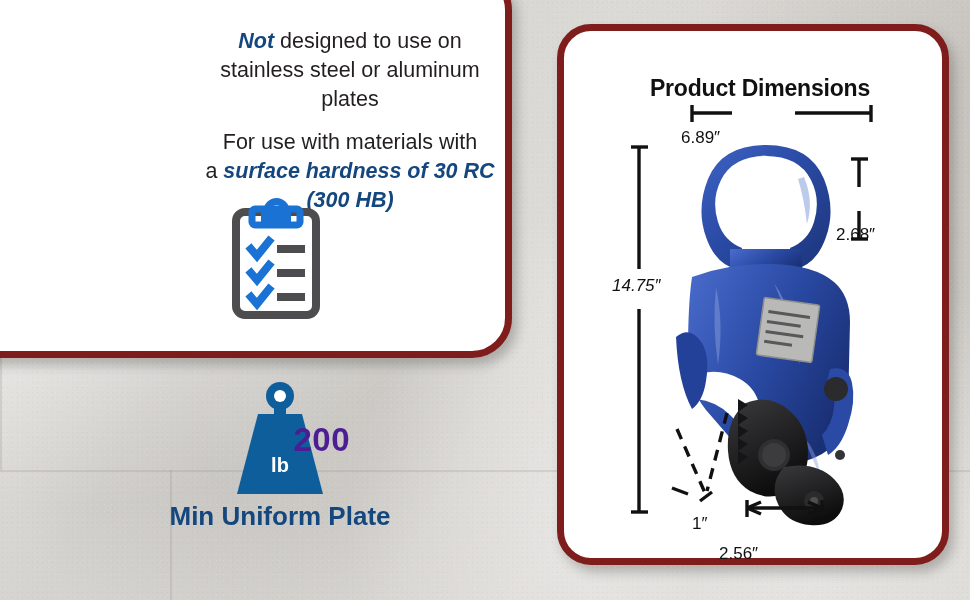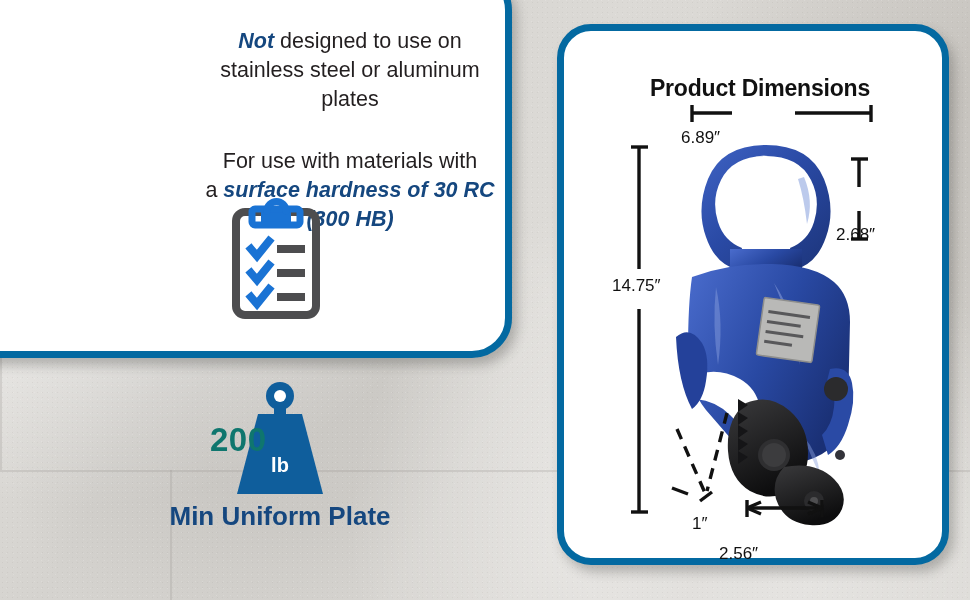--- a/index.html
+++ b/index.html
@@ -20,46 +20,46 @@
   #bg::after{
     content:"";position:absolute;inset:0;opacity:.5;
     background-image:
       radial-gradient(rgba(120,117,112,.20) .6px, rgba(0,0,0,0) .7px),
       radial-gradient(rgba(255,255,255,.30) .6px, rgba(0,0,0,0) .7px);
     background-size:5px 5px, 7px 7px;
     background-position:0 0, 3px 4px;
   }
   #bg .seam{position:absolute;background:rgba(150,147,142,.25);}
   
-  .panel{position:absolute;background:#fff;border:7px solid #0369a1;
+  .panel{position:absolute;background:#fff;border:7px solid #7f1d1d;
     box-shadow:5px 7px 11px rgba(60,58,55,.30);box-sizing:border-box;}
   #panel-left{left:-140px;top:-30px;width:652px;height:388px;border-radius:40px;}
   #panel-right{left:557px;top:24px;width:392px;height:541px;border-radius:34px;}
   
   #left-text{position:absolute;left:190px;top:27px;width:320px;text-align:center;
     color:#231f20;font-size:21.5px;line-height:29px;}
   #left-text .blue{color:#15477f;font-weight:bold;font-style:italic;}
-  #left-text .ln2{margin-top:33px;}
+  #left-text .ln2{margin-top:14px;}
   
   #clipboard{position:absolute;left:231px;top:198px;width:90px;height:122px;}
   
   #weight-block{position:absolute;left:120px;top:382px;width:320px;text-align:center;}
   #weight-icon{position:relative;width:140px;height:112px;margin:0 auto;}
-  #weight-icon .num{position:absolute;left:0;top:41px;width:140px;text-align:left;
-    color:#0f766e;font-size:33px;font-weight:bold;line-height:33px;letter-spacing:.5px;}
+  #weight-icon .num{position:absolute;left:0;top:41px;width:140px;text-align:right;
+    color:#4c1d95;font-size:33px;font-weight:bold;line-height:33px;letter-spacing:.5px;}
   #weight-icon .unit{position:absolute;left:0;top:73px;width:140px;text-align:center;
     color:#fff;font-size:20px;font-weight:bold;line-height:20px;}
   #weight-caption{margin-top:6px;color:#15477f;font-size:26px;line-height:33px;font-weight:bold;}
   
   #dim-title{position:absolute;left:0;top:44px;width:392px;text-align:center;
     color:#111;font-size:23px;font-weight:bold;letter-spacing:-.2px;}
   .dimlabel{position:absolute;color:#111;font-size:17px;white-space:nowrap;}
   #lbl-689{left:117px;top:97px;}
   #lbl-268{left:272px;top:150px;margin-top:44px;}
-  #lbl-1475{left:48px;top:245px;}
+  #lbl-1475{left:48px;top:245px;font-style:italic;}
   #lbl-1in{left:128px;top:483px;}
   #lbl-256{left:155px;top:513px;}
   #product{position:absolute;left:90px;top:106px;width:230px;height:400px;}
   #dimsvg{position:absolute;left:0;top:0;width:392px;height:541px;overflow:visible;}
 </style>
 </head>
 <body>
 
 <div id="bg">
   <div class="seam" style="left:0;top:470px;width:970px;height:2px;"></div>

